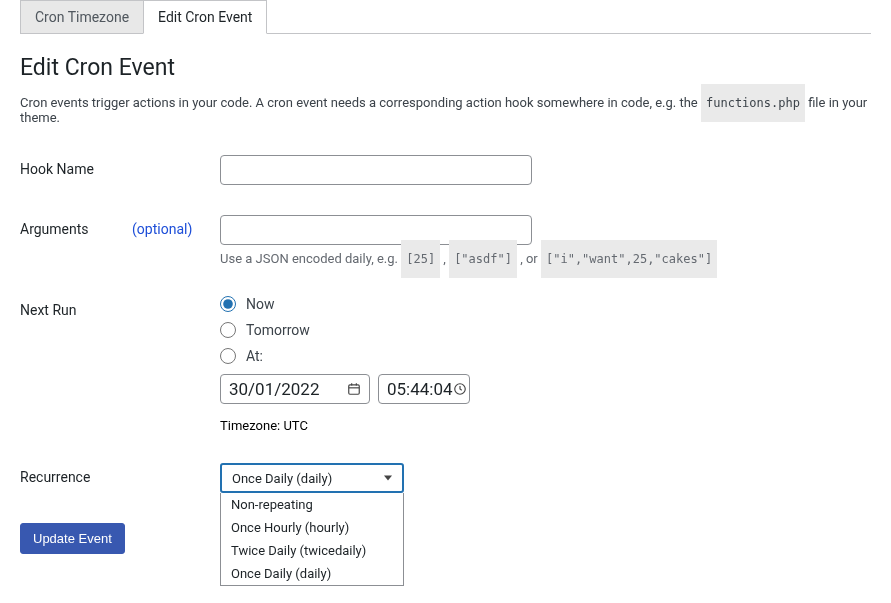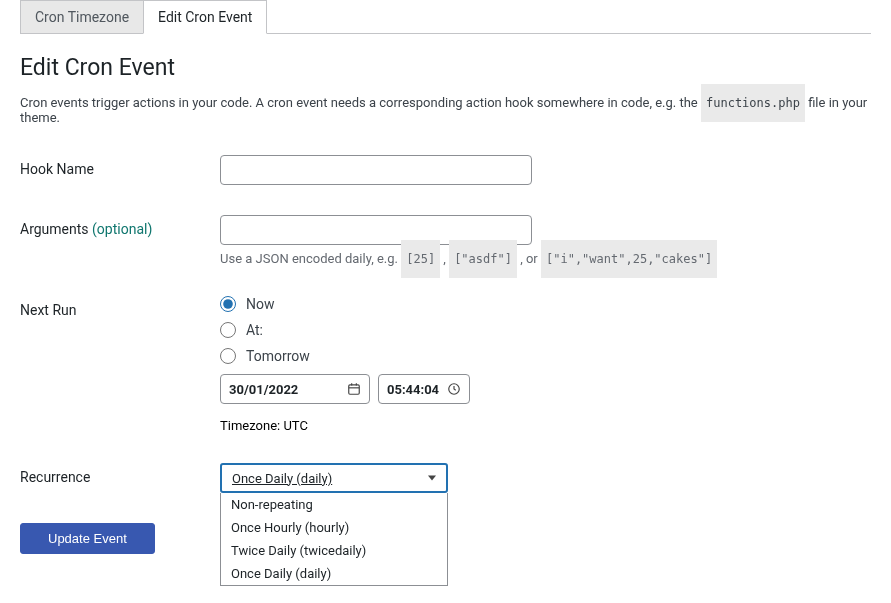--- a/index.html
+++ b/index.html
@@ -62,21 +62,21 @@
     .form-label {
       width: 200px;
       flex-shrink: 0;
       padding-top: 6px;
       font-size: 14px;
       color: #1d2327;
     }
     .form-field {
       flex: 1;
     }
-    .optional { color: #0f766e; }
+    .optional { color: #1d4ed8; margin-left: 40px; }
     input[type="text"] {
       width: 312px;
       height: 30px;
       padding: 4px 8px;
       border: 1px solid #8c8f94;
       border-radius: 4px;
       font-size: 14px;
       background: #fff;
     }
     .help-text {
@@ -111,35 +111,34 @@
       display: flex;
       align-items: center;
       border: 1px solid #8c8f94;
       border-radius: 4px;
       height: 30px;
       padding: 0 8px;
       background: #fff;
     }
     .date-input { width: 150px; justify-content: space-between; }
     .time-input { width: 92px; justify-content: space-between; }
-    .date-input span, .time-input span { font-size: 13px; font-weight: bold; }
+    .date-input span, .time-input span { font-size: 17px; }
     .icon-cal, .icon-clock {
       width: 14px; height: 14px;
       display: inline-flex;
       align-items: center;
       justify-content: center;
     }
     .timezone {
       font-size: 13px;
       color: #000000;
     }
     .select-wrapper {
       position: relative;
-      width: 228px;
-      text-decoration: underline;
+      width: 184px;
     }
     .select-box {
       width: 100%;
       height: 30px;
       border: 2px solid #2271b1;
       border-radius: 3px;
       padding: 0 28px 0 10px;
       display: flex;
       align-items: center;
       font-size: 13px;
@@ -175,21 +174,21 @@
       color: #1d2327;
     }
     .dropdown-option.highlighted {
       background: #2271b1;
       color: #fff;
     }
     .button-primary {
       background: #3858b0;
       border: 1px solid #3858b0;
       color: #fff;
-      padding: 7px 27px;
+      padding: 7px 12px;
       border-radius: 3px;
       font-size: 13px;
       cursor: pointer;
     }
     .footer {
       font-size: 13px;
       font-style: italic;
       color: #50575e;
       margin-top: 48px;
     }
@@ -238,25 +237,25 @@
   <div class="form-row">
     <div class="form-label">Next Run</div>
     <div class="form-field">
       <div class="radio-group">
         <div class="radio-option">
           <input type="radio" name="nextrun" checked="" style="">
           <span class="radio-label">Now</span>
         </div>
         <div class="radio-option">
           <input type="radio" name="nextrun" style="">
-          <span class="radio-label">At:</span>
+          <span class="radio-label">Tomorrow</span>
         </div>
         <div class="radio-option">
           <input type="radio" name="nextrun" style="">
-          <span class="radio-label">Tomorrow</span>
+          <span class="radio-label">At:</span>
         </div>
         <div class="date-time-row">
           <div class="date-input">
             <span>30/01/2022</span>
             <span class="icon-cal">
               <svg width="14" height="14" viewBox="0 0 24 24" fill="none" stroke="#444" stroke-width="2">
                   <rect x="3" y="5" width="18" height="16" rx="2"></rect>
                   <line x1="8" y1="2" x2="8" y2="6"></line>
                   <line x1="16" y1="2" x2="16" y2="6"></line>
                   <line x1="3" y1="10" x2="21" y2="10"></line>

